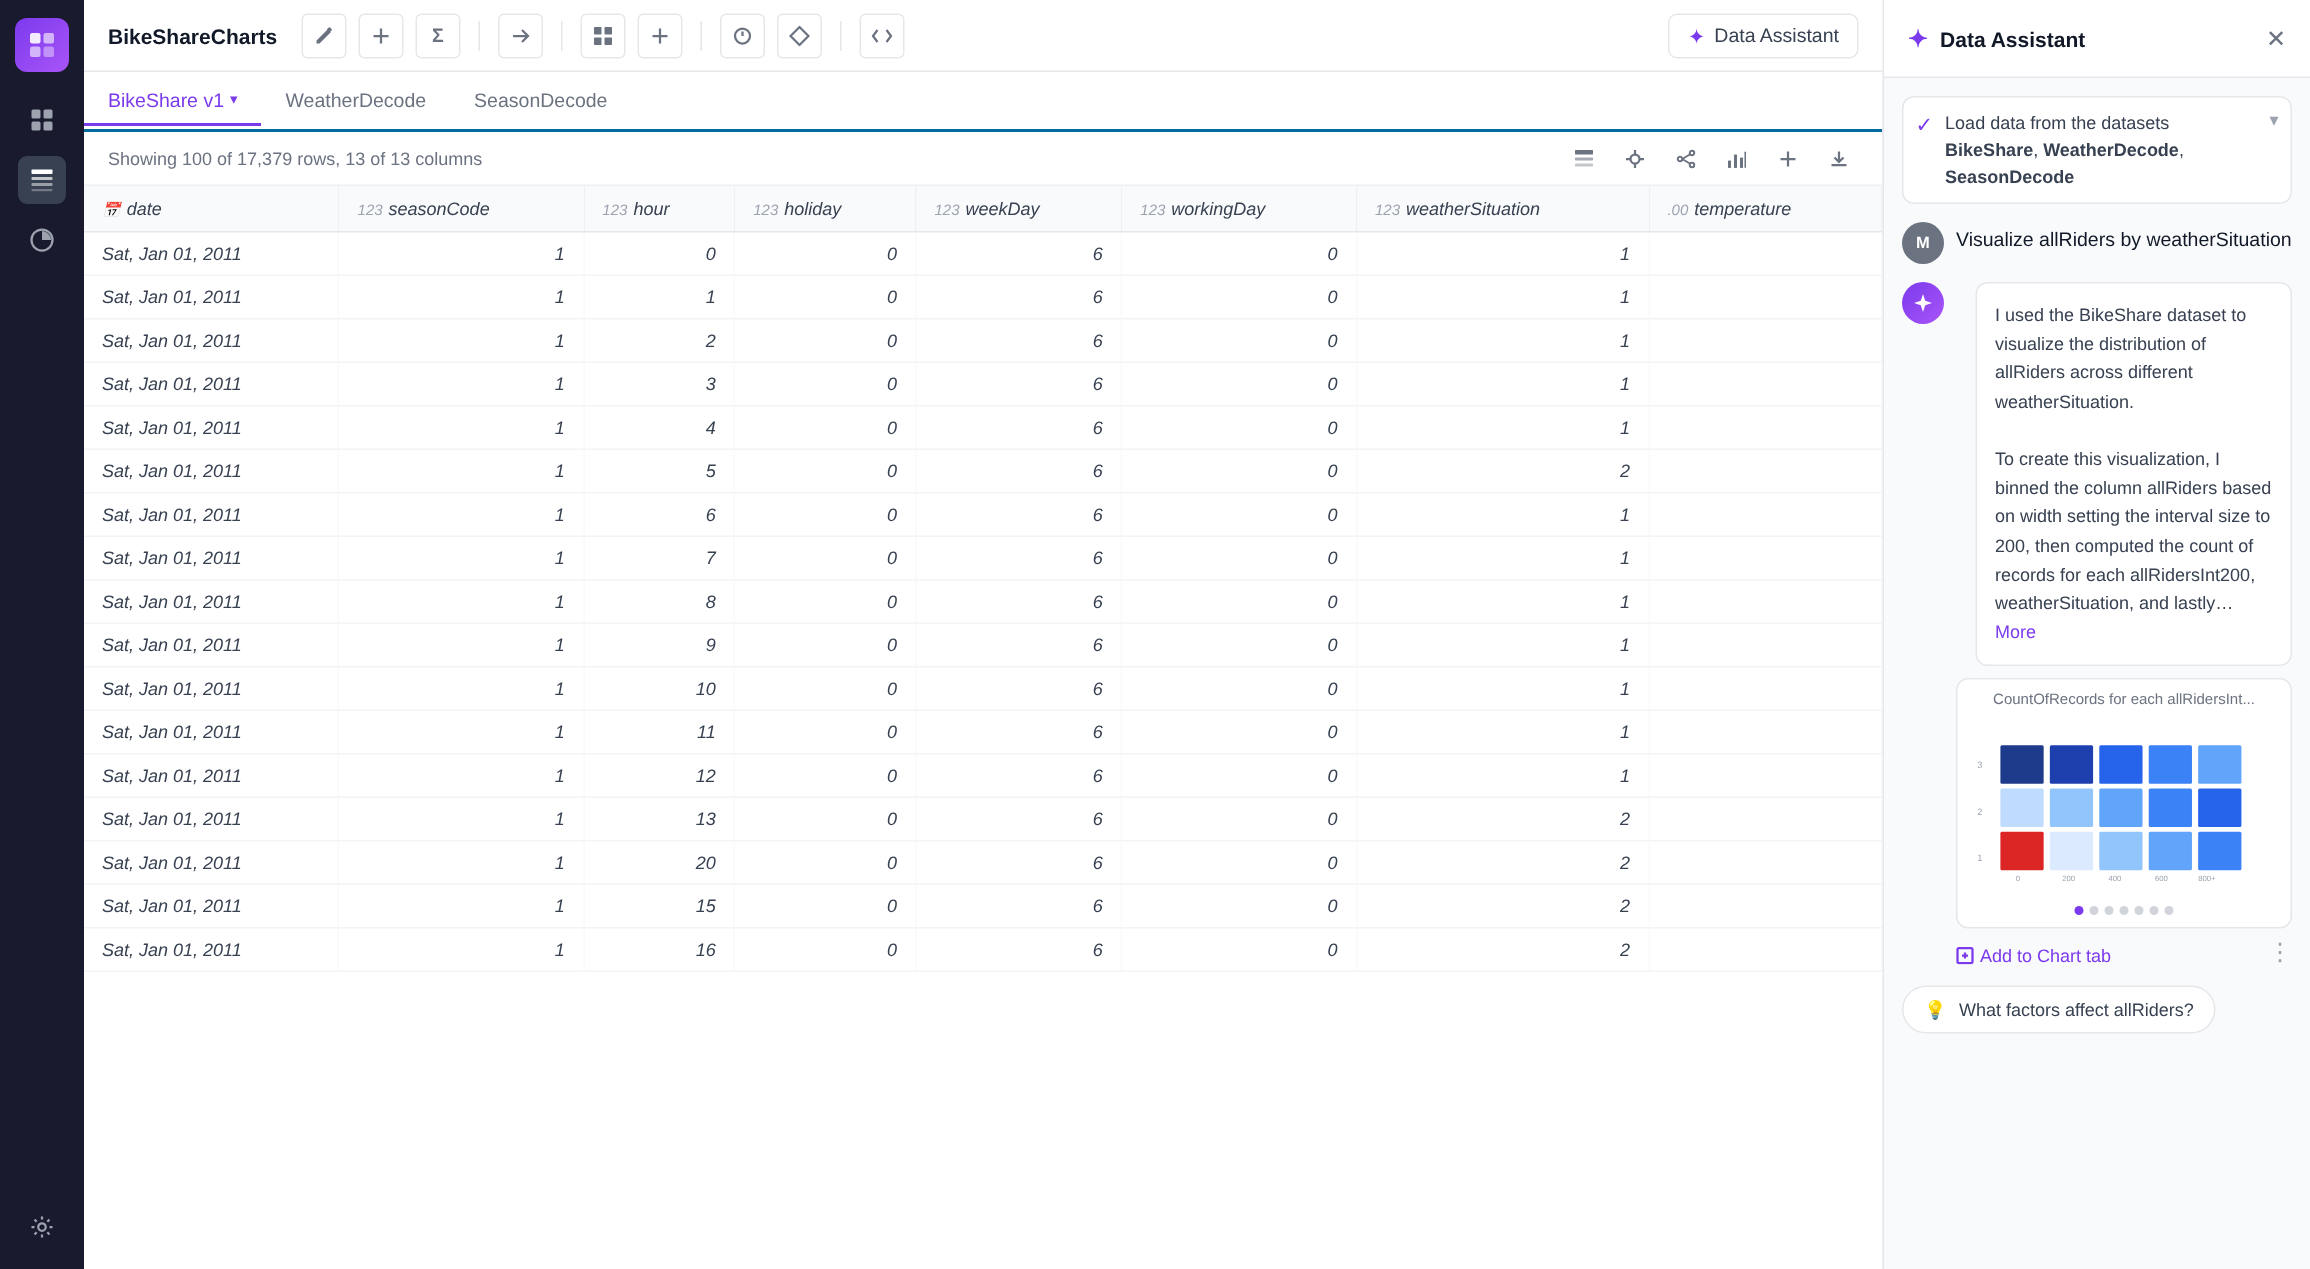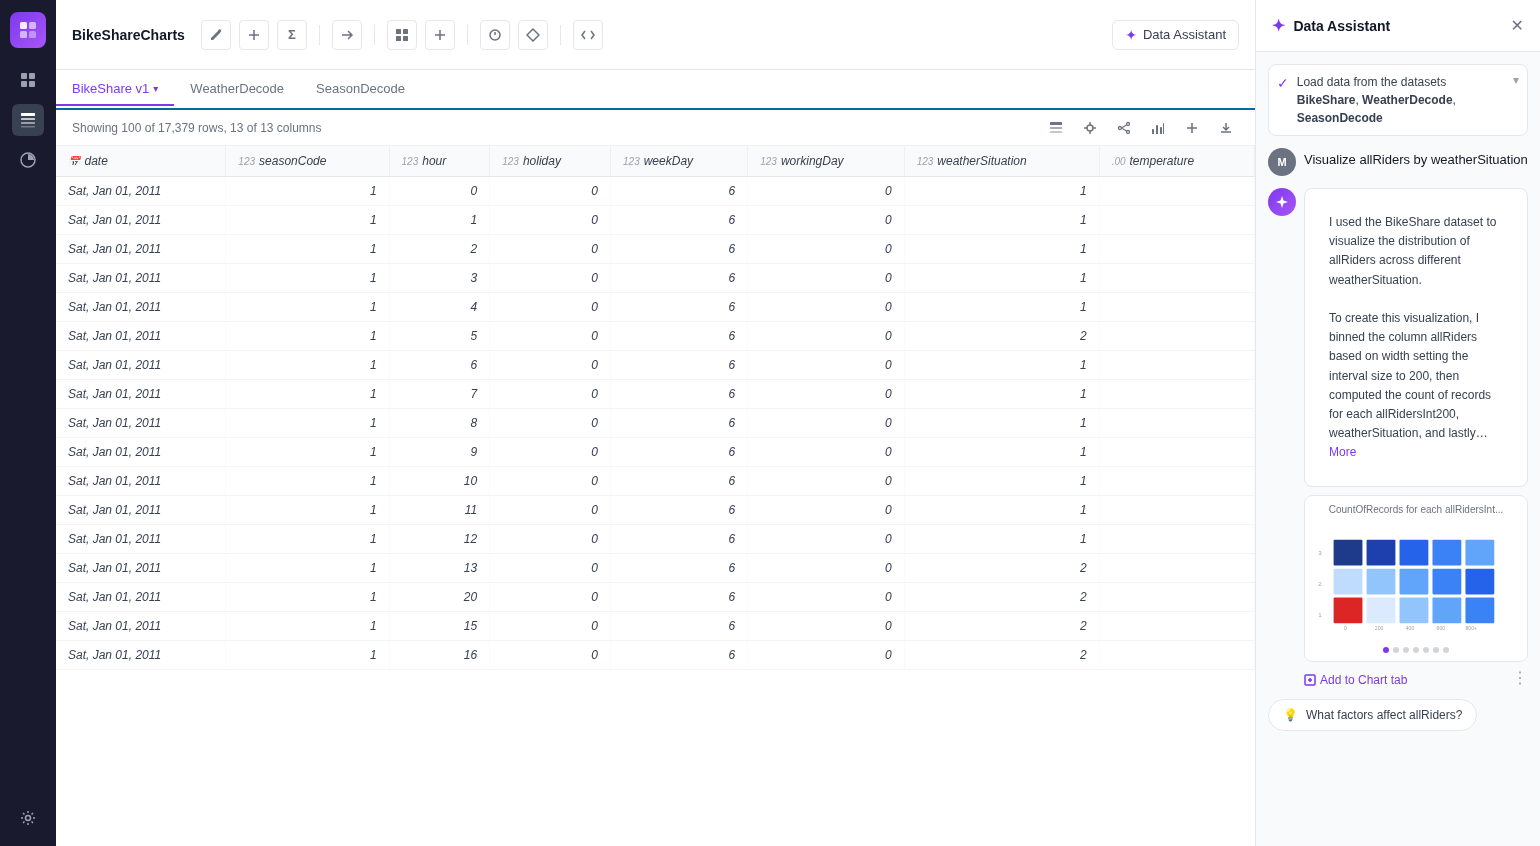--- a/index.html
+++ b/index.html
@@ -38,21 +38,21 @@
     .main-content {
       flex: 1;
       display: flex;
       flex-direction: column;
       background: white;
       overflow: hidden;
     }
 
     
     .toolbar {
-      height: 70px;
+      height: 48px;
       border-bottom: 1px solid #e5e7eb;
       display: flex;
       align-items: center;
       padding: 0 16px;
       gap: 8px;
       flex-shrink: 0;
     }
     .toolbar-title {
       font-size: 14px;
       font-weight: 600;
@@ -264,22 +264,23 @@
       color: white; font-size: 11px;
       flex-shrink: 0;
     }
     .ai-msg-content { flex: 1; }
     .ai-msg-text {
       font-size: 12px;
       color: #374151;
       line-height: 1.6;
       background: white;
       border-radius: 8px;
-      padding: 24px;
+      padding: 12px;
       border: 1px solid #e5e7eb;
+      margin-left: 13px;
     }
     .more-link { color: #7c3aed; cursor: pointer; text-decoration: none; }
 
     
     .chart-preview {
       background: white;
       border: 1px solid #e5e7eb;
       border-radius: 8px;
       padding: 8px;
       margin-top: 8px;

